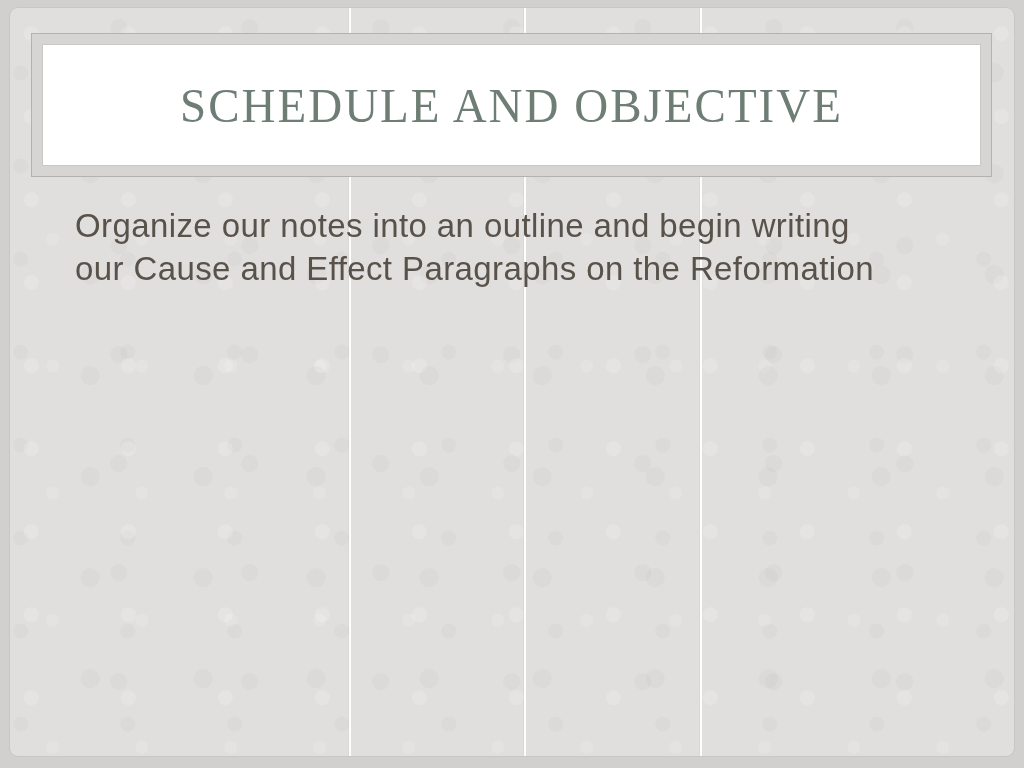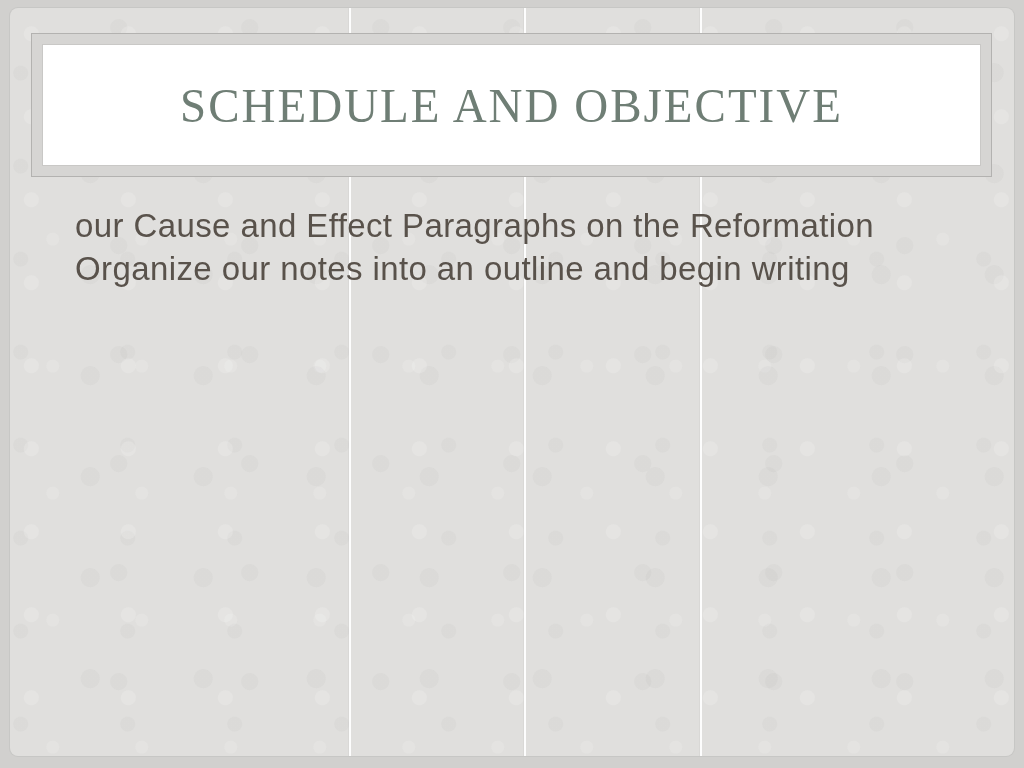--- a/index.html
+++ b/index.html
@@ -107,18 +107,18 @@
     <div class="seam seam-2"></div>
     <div class="seam seam-3"></div>
 
     <div class="title-box">
       <div class="title-inner">
         <div class="slide-title">SCHEDULE AND OBJECTIVE</div>
       </div>
     </div>
 
     <div class="body-text">
+      <div class="body-line">Organize our notes into an outline and begin writing</div>
       <div class="body-line">our Cause and Effect Paragraphs on the Reformation</div>
-      <div class="body-line">Organize our notes into an outline and begin writing</div>
     </div>
 
   </div>
 </div>
 
 </body></html>

